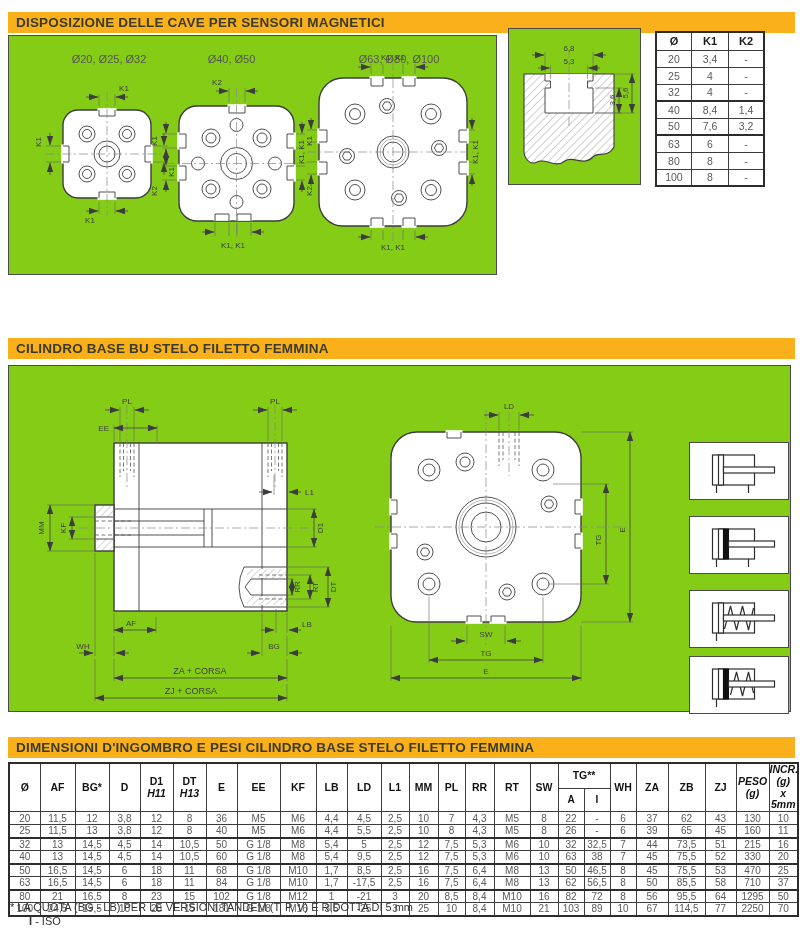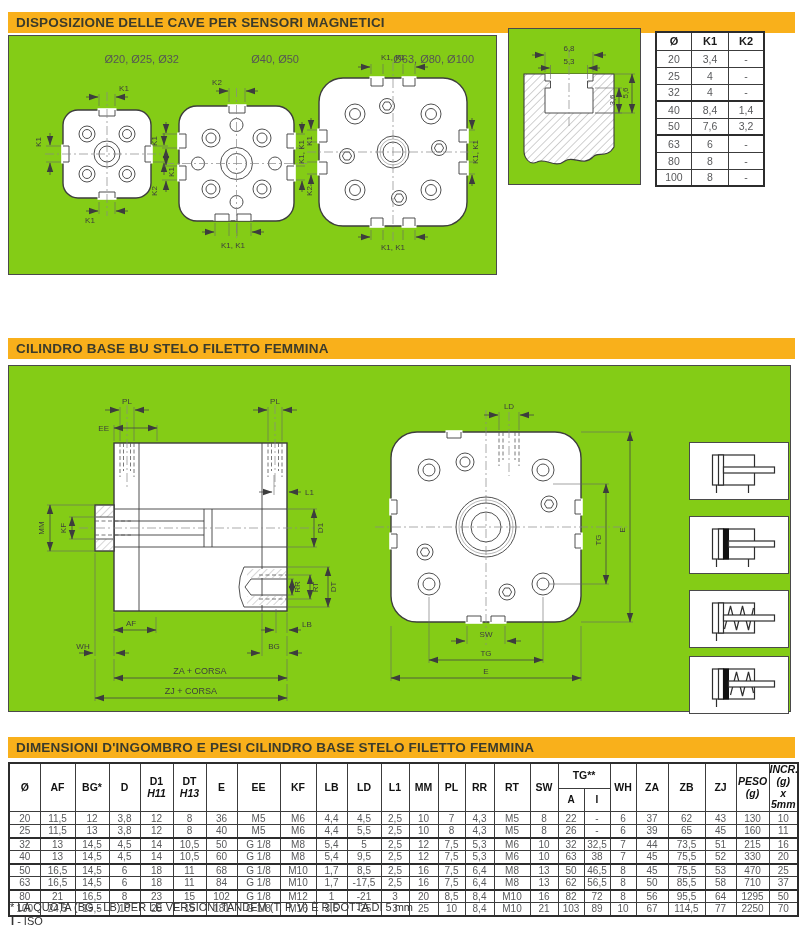--- a/index.html
+++ b/index.html
@@ -1,19 +1,19 @@
 <!DOCTYPE html>
 <html><head>
 <meta charset="utf-8">
 <style>
   *{margin:0;padding:0;box-sizing:border-box}
   html,body{width:800px;height:943px;background:#fff;font-family:"Liberation Sans",sans-serif;position:relative;overflow:hidden}
   .bar{position:absolute;left:8px;width:787px;height:21px;background:#f9b01b;color:#3b3b2b;font-weight:bold;font-size:13.5px;line-height:21px;padding-left:8px;letter-spacing:.2px;white-space:nowrap}
   .box{position:absolute;border:1.5px solid #4a4a4a;background:#84cc16}
-  .dtitle{position:absolute;font-size:11px;color:#555;text-align:right;white-space:nowrap}
+  .dtitle{position:absolute;font-size:11px;color:#555;text-align:center;white-space:nowrap}
   .dsvg{position:absolute}
   svg text{font-family:"Liberation Sans",sans-serif;font-size:8px;fill:#3d3d3d}
   svg .t9{font-size:9px}
   .outf{stroke:#3d3d3d;stroke-width:1.4;fill:#fff}
   .thin{stroke:#3d3d3d;stroke-width:.9;fill:none}
   .lt{stroke:#999;stroke-width:.7;fill:none}
   .cl{stroke:#888;stroke-width:.7;stroke-dasharray:9 3 2 3;fill:none}
   .hid{stroke:#555;stroke-width:.8;stroke-dasharray:4 2.5;fill:none}
   .dim{stroke:#444;stroke-width:.8;fill:none}
   .ext{stroke:#666;stroke-width:.6;fill:none}
@@ -28,21 +28,21 @@
   #main-table td{font-size:10px;color:#58595b;height:13px;padding:0;white-space:nowrap;overflow:hidden}
   #main-table .h2 th{font-size:10px}
   .it{font-style:italic}
   .sm{font-size:8.5px}
   tr.grp td{border-bottom:2px solid #2c2c2c}
   .icon-box{position:absolute;left:680px;width:100px;height:58px;border:1.5px solid #4a4a4a;background:#fff}
   .icon-box svg{display:block}
   .icn{stroke:#2e2e2e;stroke-width:1.2;fill:#fff}
   .icnl{stroke:#2e2e2e;stroke-width:1.2;fill:none}
   .fnotes{position:absolute;left:10px;top:901px;font-size:11px;color:#333;line-height:1.25;white-space:nowrap}
-  .fn3{margin-left:1px}
+  .fn3{margin-left:19px}
 </style>
 </head>
 <body>
 
 <div class="bar" style="top:12px">
   <span>DISPOSIZIONE DELLE CAVE PER SENSORI MAGNETICI</span>
 </div>
 
 <div class="box" style="left:8px;top:35px;width:489px;height:240px">
   <div class="dtitle" style="left:30px;top:17px;width:140px">Ø20, Ø25, Ø32</div>

